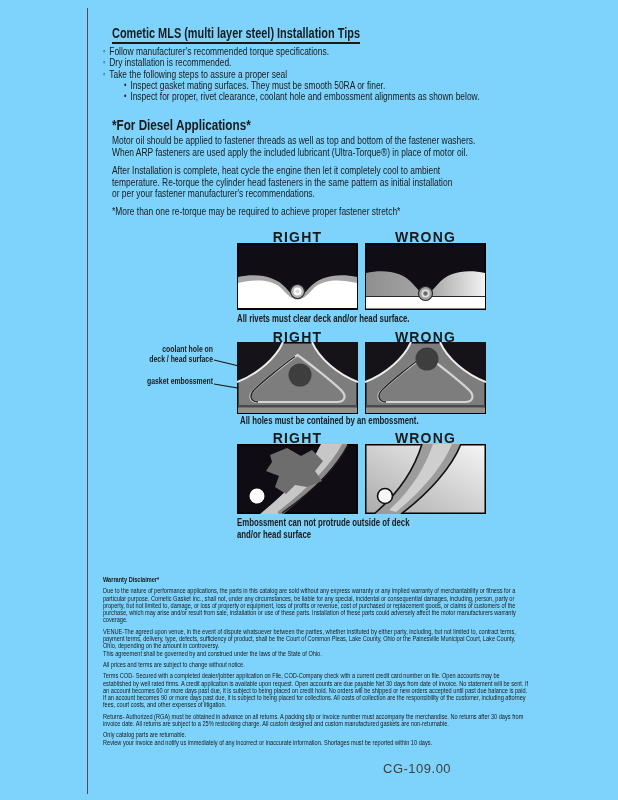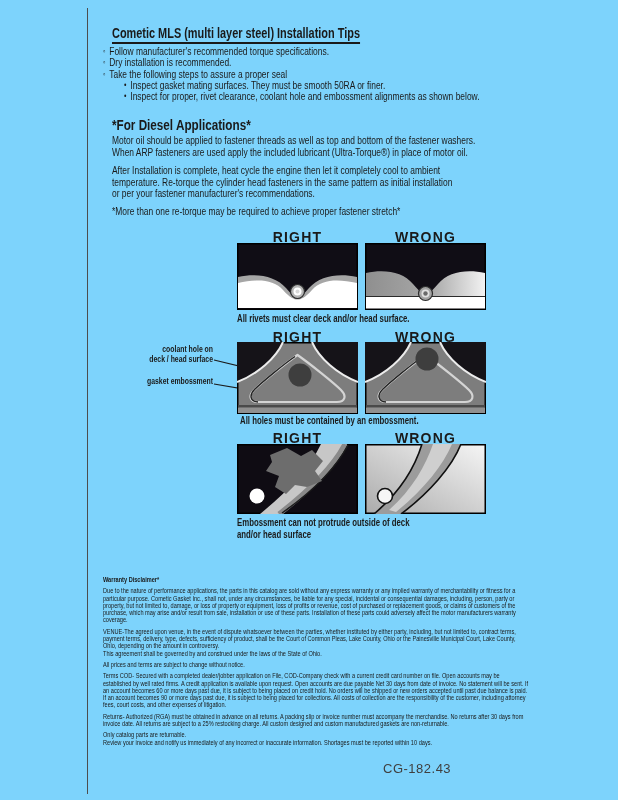--- a/index.html
+++ b/index.html
@@ -185,15 +185,15 @@
     <p>Due to the nature of performance applications, the parts in this catalog are sold without any express warranty or any implied warranty of merchantability or fitness for a particular purpose.  Cometic Gasket Inc., shall not, under any circumstances, be liable for any special, incidental or consequential damages, including, person, party or property, but not limited to, damage, or loss of property or equipment, loss of profits or revenue, cost of purchased or replacement goods, or claims of customers of the purchase, which may arise and/or result from sale, installation or use of these parts.  Installation of these parts could adversely affect the motor manufacturers warranty coverage.</p>
     <p>VENUE-The agreed upon venue, in the event of dispute whatsoever between the parties, whether instituted by either party, including, but not limited to, contract terms, payment terms, delivery, type, defects, sufficiency of product, shall be the Court of Common Pleas, Lake County, Ohio or the Painesville Municipal Court, Lake County, Ohio, depending on the amount in controversy.
 This agreement shall be governed by and construed under the laws of the State of Ohio.</p>
     <p>All prices and terms are subject to change without notice.</p>
     <p>Terms COD- Secured with a completed dealer/jobber application on File, COD-Company check with a current credit card number on file.  Open accounts may be established by well rated firms.  A credit application is available upon request.  Open accounts are due payable Net 30 days from date of invoice.  No statement will be sent.  If an account becomes 60 or more days past due, it is subject to being placed on credit hold.  No orders will be shipped or new orders accepted until past due balance is paid.  If an account becomes 90 or more days past due, it is subject to being placed for collections.  All costs of collection are the responsibility of the customer, including attorney fees, court costs, and other expenses of litigation.</p>
     <p>Returns- Authorized (RGA) must be obtained in advance on all returns.  A packing slip or invoice number must accompany the merchandise.  No returns after 30 days from invoice date.  All returns are subject to a 25% restocking charge.  All custom designed and custom manufactured gaskets are non-returnable.</p>
     <p>Only catalog parts are returnable.
 Review your invoice and notify us immediately of any incorrect or inaccurate information.  Shortages must be reported within 10 days.</p>
   </div>
 
-  <div class="abs footer" style="left:383px;top:761px;">CG-182.43</div>
+  <div class="abs footer" style="left:383px;top:761px;">CG-109.00</div>
 
 </div>
 
 </body></html>

